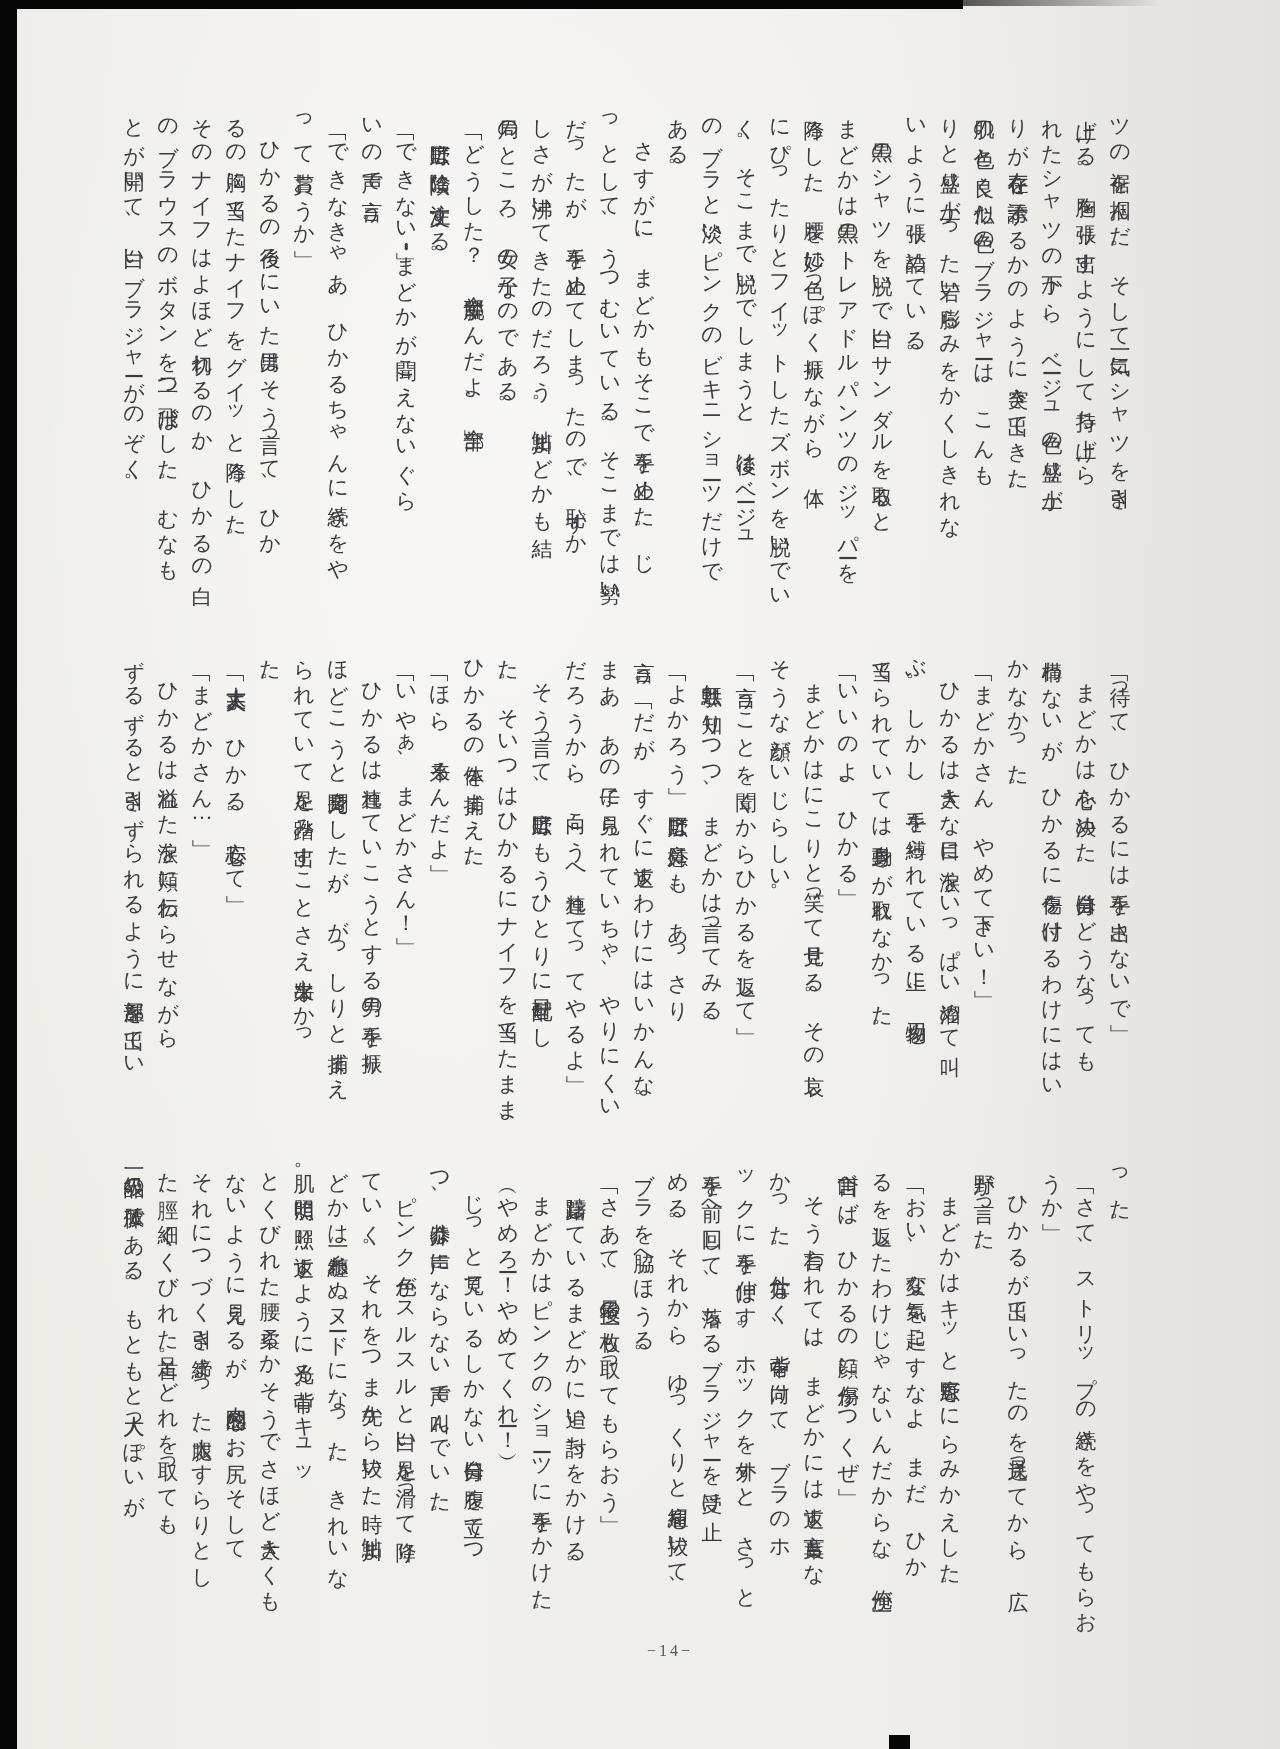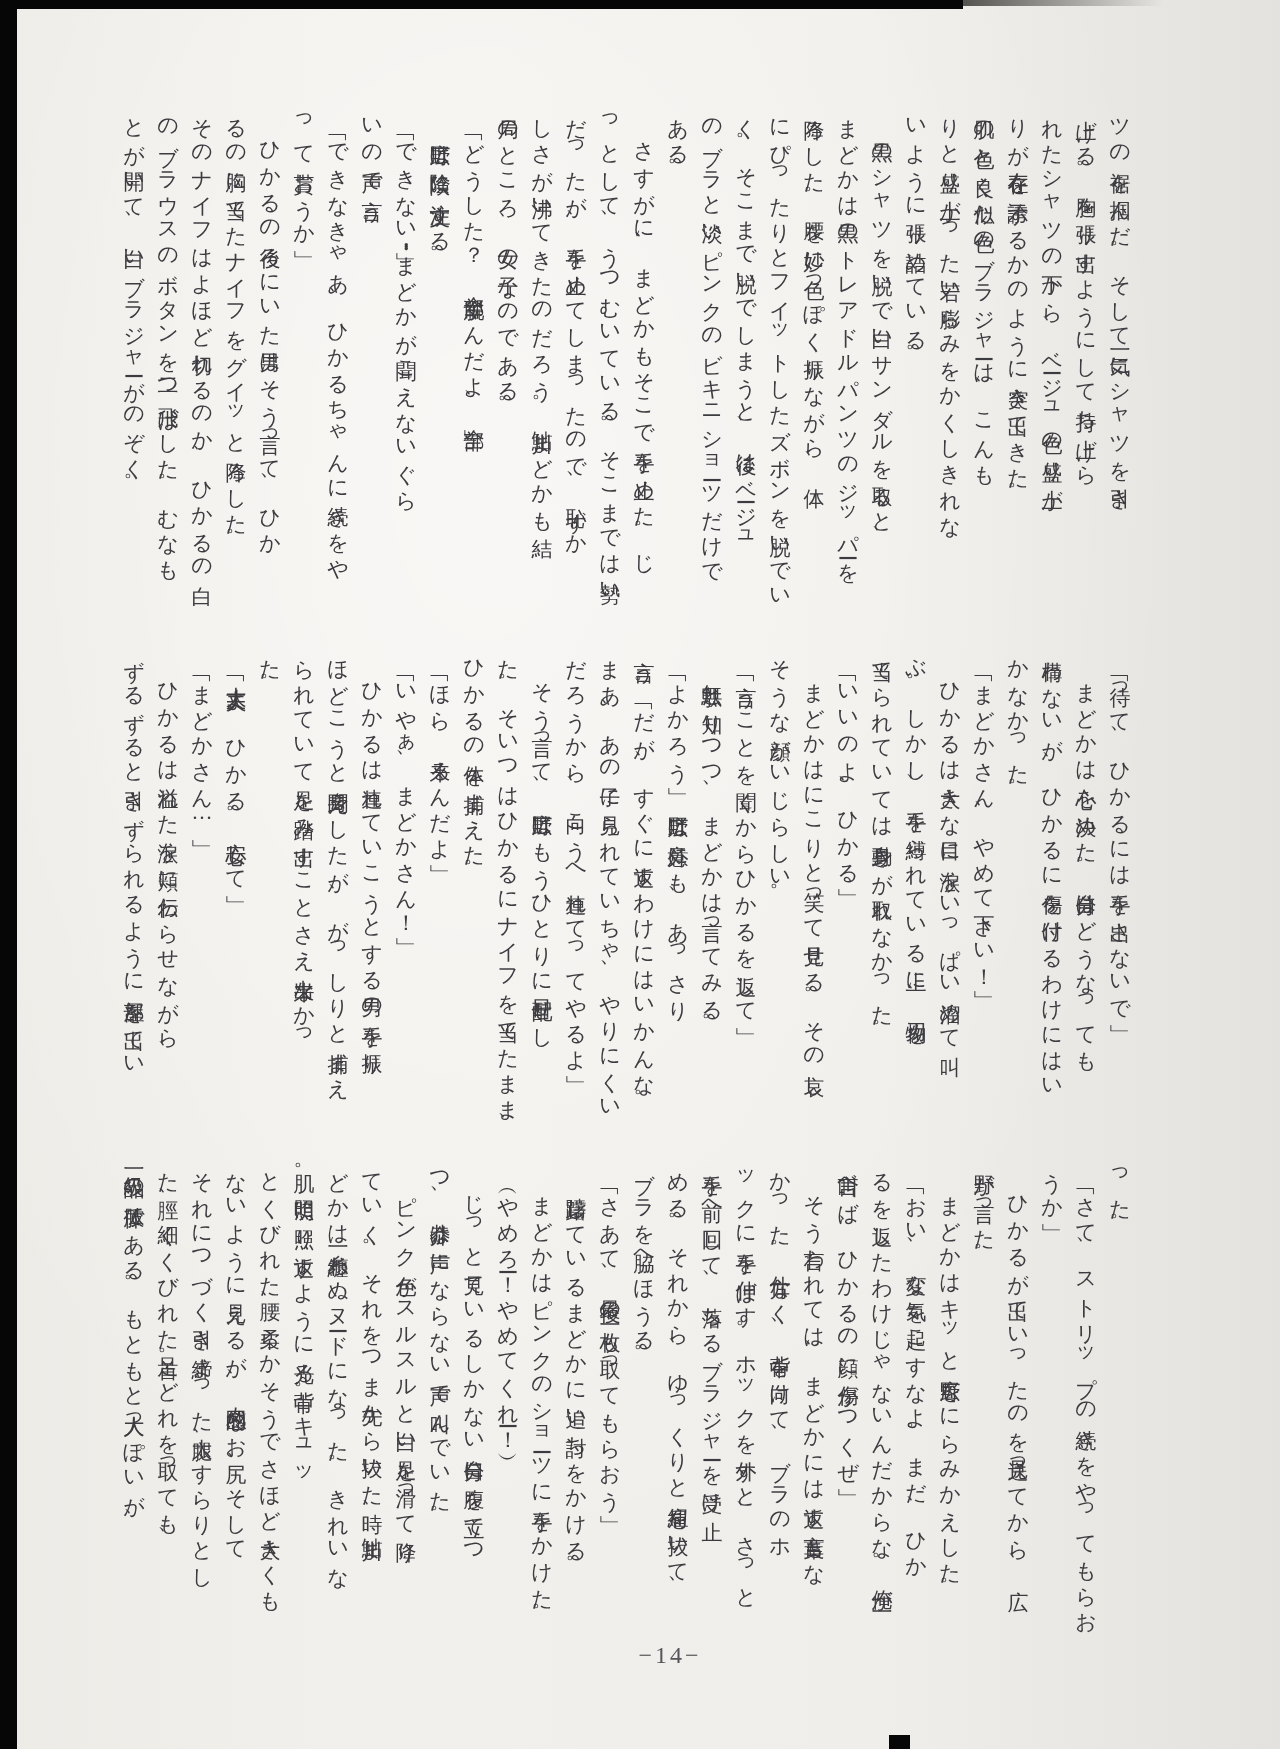--- a/index.html
+++ b/index.html
@@ -23,21 +23,21 @@
     writing-mode:vertical-rl;text-orientation:upright;
     font-size:21px;line-height:34px;letter-spacing:2px;
     color:#3c3c40;text-align:left;
   }
   .tblock .tcol{margin:0;padding:0;white-space:pre;}
   #block-top{top:104px;height:502px;}
   #block-middle{top:645px;height:497px;}
   #block-bottom{top:1158px;height:500px;}
   .page-number{
     position:absolute;left:600px;top:1642px;width:140px;
-    text-align:center;font-size:24px;letter-spacing:3px;color:#55555a;
+    text-align:center;font-size:16px;letter-spacing:3px;color:#55555a;
   }
 </style>
 </head>
 <body>
 
 <div class="paper"></div>
 <div class="edge-left"></div>
 <div class="edge-top"></div>
 <div class="edge-top-fade"></div>
 <div class="mark-bottom"></div>

